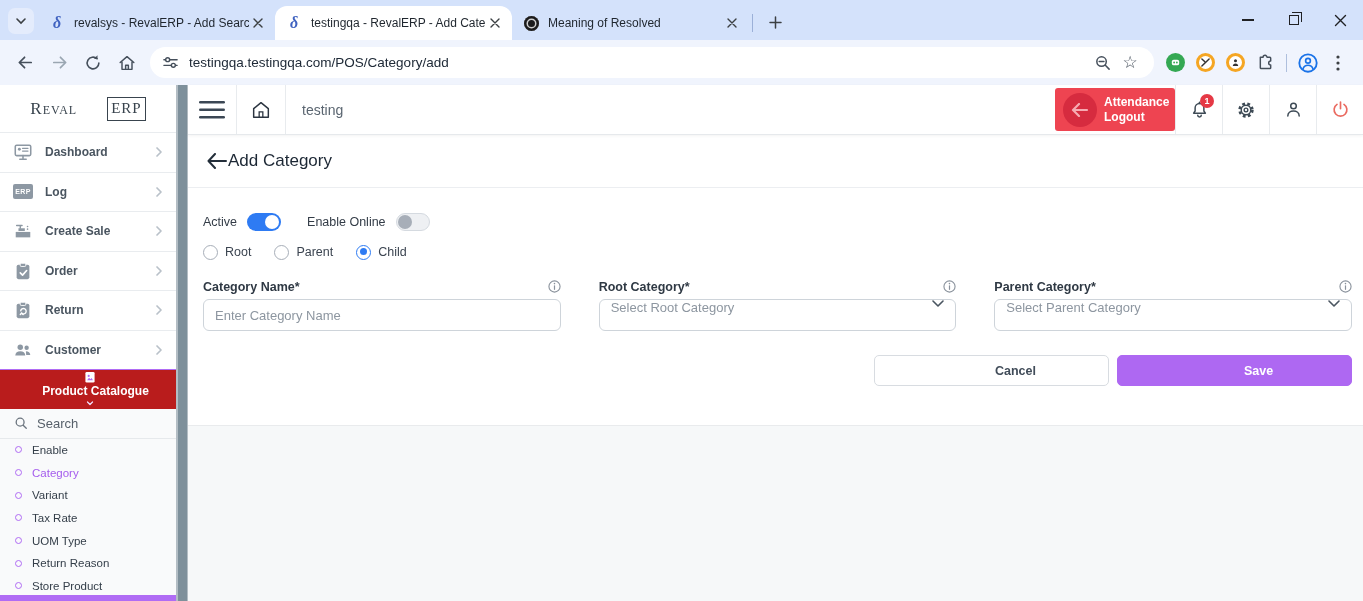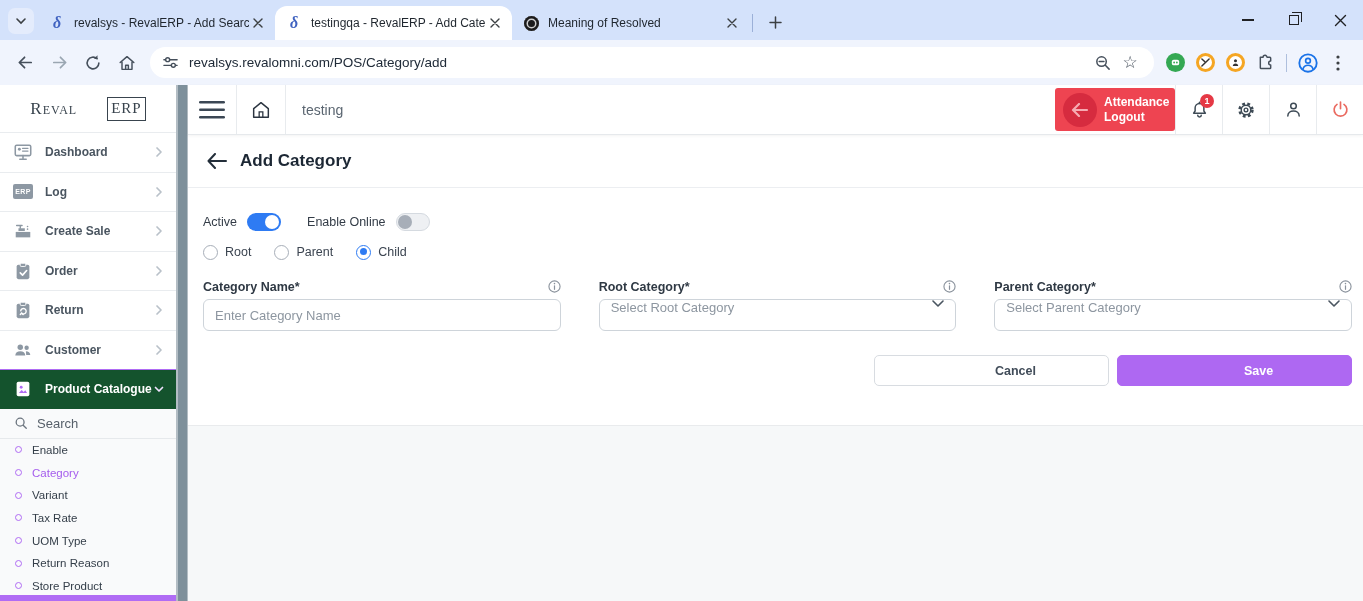--- a/index.html
+++ b/index.html
@@ -38,21 +38,21 @@
   
   .app { display:flex; height:516px; position:relative; }
 
   
   .sidebar { width:176px; background:#fff; display:flex; flex-direction:column; position:relative; overflow:hidden; }
   .logo-cell { height:47px; display:flex; align-items:center; justify-content:center; font-family:"Liberation Serif",serif; color:#39444e;gap:29px; }
   .logo-p1 { font-size:17px; letter-spacing:1px; font-variant:small-caps; }
   .logo-p2 { font-size:15px; letter-spacing:1px; border:1.5px solid #39444e; padding:2px 3px 3px 3px; margin-left:1px; font-variant:small-caps; }
   .nav-item { height:39.5px; border-top:1px solid #e9ecef; display:flex; align-items:center; padding:0 10px 0 13px; cursor:pointer; color:#8d98a3; }
   .nav-item .lbl { font-size:12px; font-weight:bold; color:#4a5560; margin-left:12px; flex:1; }
-  .nav-item.active { background:#14532d; border-top-color:#b06cf4; color:#ffffff; }
+  .nav-item.active { background:#b91c1c; border-top-color:#b06cf4; color:#ffffff;flex-direction:column; }
   .nav-item.active .lbl { color:#fff; }
   .erp-badge { width:20px; height:15px; background:#8d98a3; border-radius:2px; color:#fff; font-size:7px; font-weight:bold; display:flex; align-items:center; justify-content:center; letter-spacing:0.3px; }
   .submenu { background:#f9fafb; flex:1; display:flex; flex-direction:column; }
   .search-row { height:30px; display:flex; align-items:center; padding-left:14px; border-bottom:1px solid #e6e9ec; }
   .search-row input { border:none; outline:none; background:transparent; font-size:13px; color:#3c4650; margin-left:9px; width:110px; font-family:"Liberation Sans",sans-serif; }
   .search-row input::placeholder { color:#57606a; }
   .sub-item { height:22.7px; display:flex; align-items:center; padding-left:15px; cursor:pointer; }
   .sub-item .bullet { width:7px; height:7px; border:1.5px solid #b06cf4; border-radius:50%; flex:0 0 auto; }
   .sub-item .slbl { font-size:11.5px; color:#343e49; margin-left:10px; }
   .sub-item.active .slbl { color:#a55ced; }
@@ -66,21 +66,21 @@
   .hdr-cell { width:48px; display:flex; align-items:center; justify-content:center; cursor:pointer; }
   .vdiv { width:1px; background:#e8ebee; }
   .workspace { display:flex; align-items:center; font-size:14px; color:#5a6570; padding-left:16px; flex:1;text-align:right; }
   .att-btn { width:120px; margin:3px 0; background:#ee4451; border-radius:3px; display:flex; align-items:center; padding:0 8px; cursor:pointer; }
   .att-circle { width:34px; height:34px; border-radius:50%; background:#d62b3f; display:flex; align-items:center; justify-content:center; flex:0 0 auto; }
   .att-text { color:#fff; font-size:12px; font-weight:bold; line-height:1.25; margin-left:7px; }
   .icon-cell { width:47px; display:flex; align-items:center; justify-content:center; border-left:1px solid #e8ebee; cursor:pointer; position:relative; }
   .badge { position:absolute; top:9px; right:8px; min-width:14px; height:14px; border-radius:7px; background:#e53945; color:#fff; font-size:9px; font-weight:bold; display:flex; align-items:center; justify-content:center; padding:0 3px; }
 
   .page-header { height:53px; background:#fff; display:flex; align-items:center; padding-left:19px; border-bottom:1px solid #eceef1; }
-  .page-title { font-size:17px; font-weight:bold; color:#1c2734; margin-left:13px; }
+  .page-title { font-size:17px; font-weight:normal; color:#1c2734; margin-left:1px; }
   .back-btn { cursor:pointer; display:flex; align-items:center; }
 
   .form-card { background:#fff; border-bottom:1px solid #e9ebed; padding:0 11px 0 15px; height:238px; }
   .toggles-row { margin-top:25px; display:flex; align-items:center; height:18px; }
   .tg-label { font-size:12.5px; color:#333c47; }
   .toggle { width:34px; height:18px; border-radius:9px; position:relative; margin-left:10px; cursor:pointer; }
   .toggle.on { background:#2e7bf3; }
   .toggle.on .knob { position:absolute; top:2px; left:18px; width:14px; height:14px; border-radius:50%; background:#fff; }
   .toggle.off { background:#eef0f3; border:1px solid #d5dae0; }
   .toggle.off .knob { position:absolute; top:1px; left:1px; width:14px; height:14px; border-radius:50%; background:#a7aeb8; }
@@ -200,21 +200,21 @@
 
   <div class="addr-pill">
     <svg width="17" height="17" viewBox="0 0 18 18">
         <g stroke="#454f5b" stroke-width="1.5" stroke-linecap="round">
           <line x1="2" y1="6" x2="16" y2="6"></line>
           <line x1="2" y1="12" x2="16" y2="12"></line>
         </g>
         <circle cx="6" cy="6" r="2.1" fill="#fff" stroke="#454f5b" stroke-width="1.5"></circle>
         <circle cx="12" cy="12" r="2.1" fill="#fff" stroke="#454f5b" stroke-width="1.5"></circle>
       </svg>
-    <span class="addr-url">revalsys.revalomni.com/POS/Category/add</span>
+    <span class="addr-url">testingqa.testingqa.com/POS/Category/add</span>
     <span class="pill-ic">
       <svg width="17" height="17" viewBox="0 0 18 18">
           <circle cx="8" cy="8" r="5" fill="none" stroke="#454f5b" stroke-width="1.6"></circle>
           <line x1="12" y1="12" x2="16" y2="16" stroke="#454f5b" stroke-width="1.6" stroke-linecap="round"></line>
           <line x1="5.5" y1="8" x2="10.5" y2="8" stroke="#454f5b" stroke-width="1.6" stroke-linecap="round"></line>
         </svg>
     </span>
     <span class="pill-ic">
         <span class="star-glyph">☆</span>
       </span>

